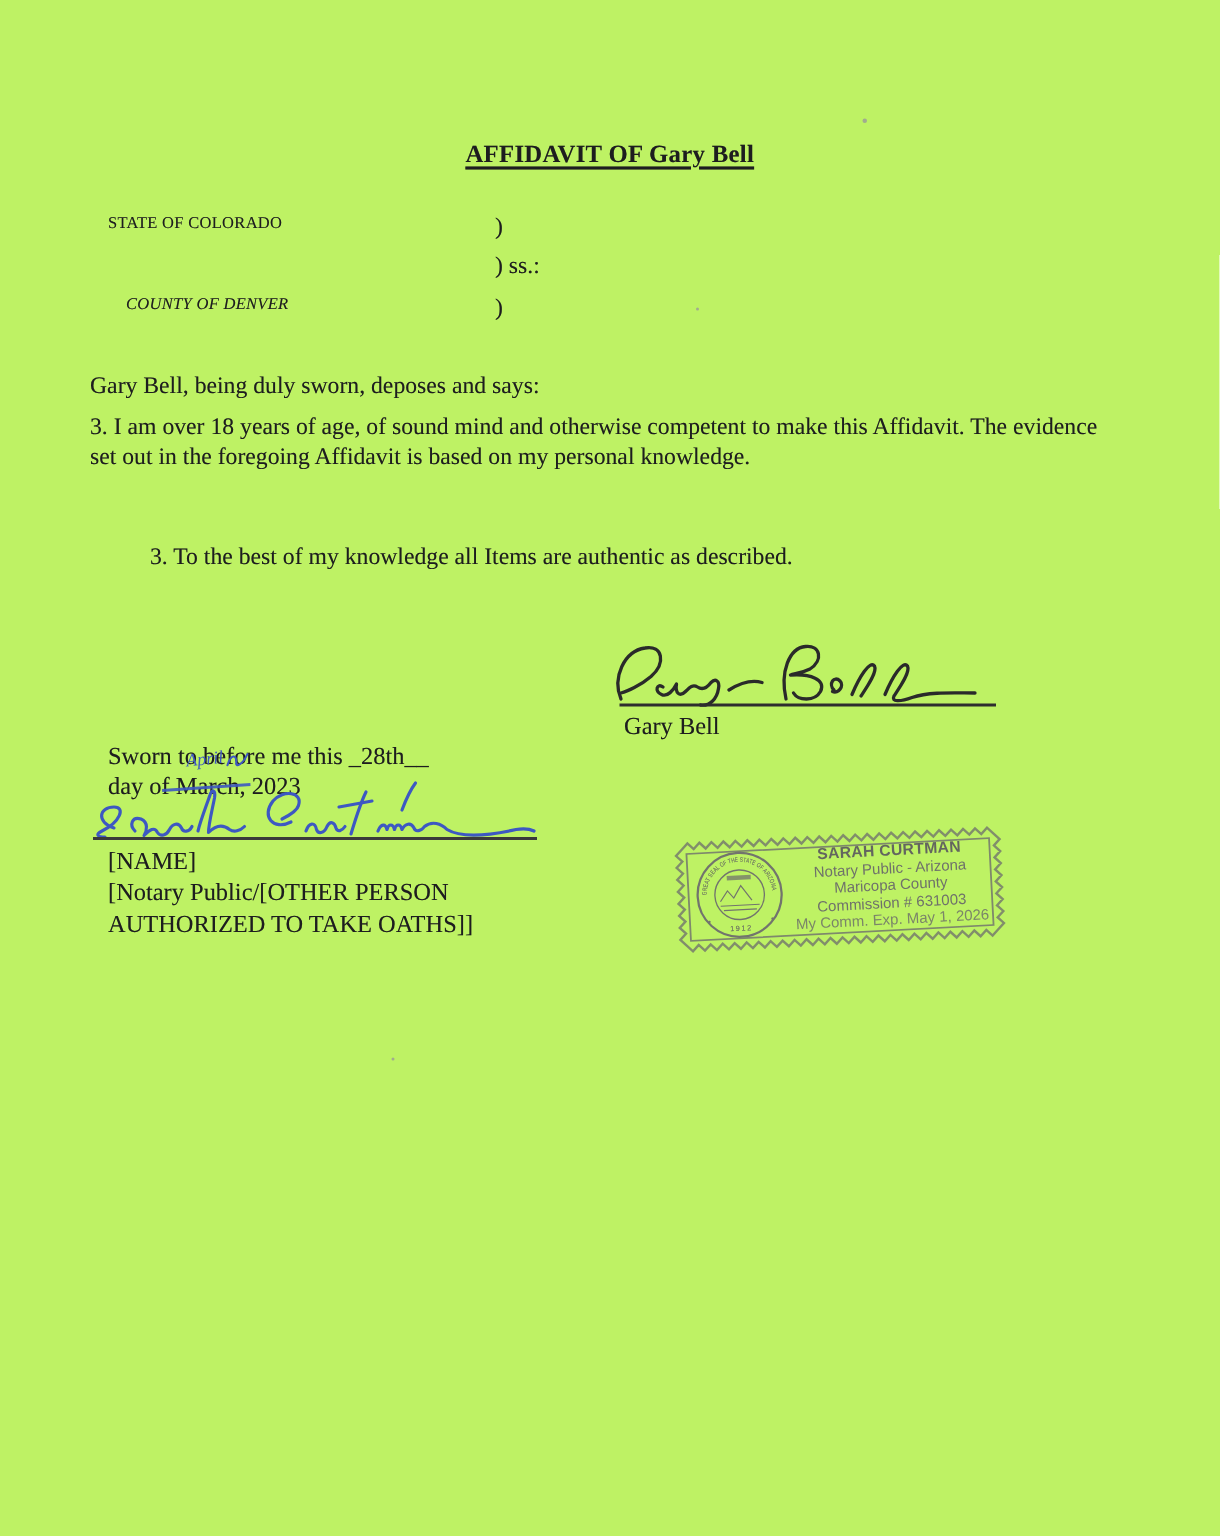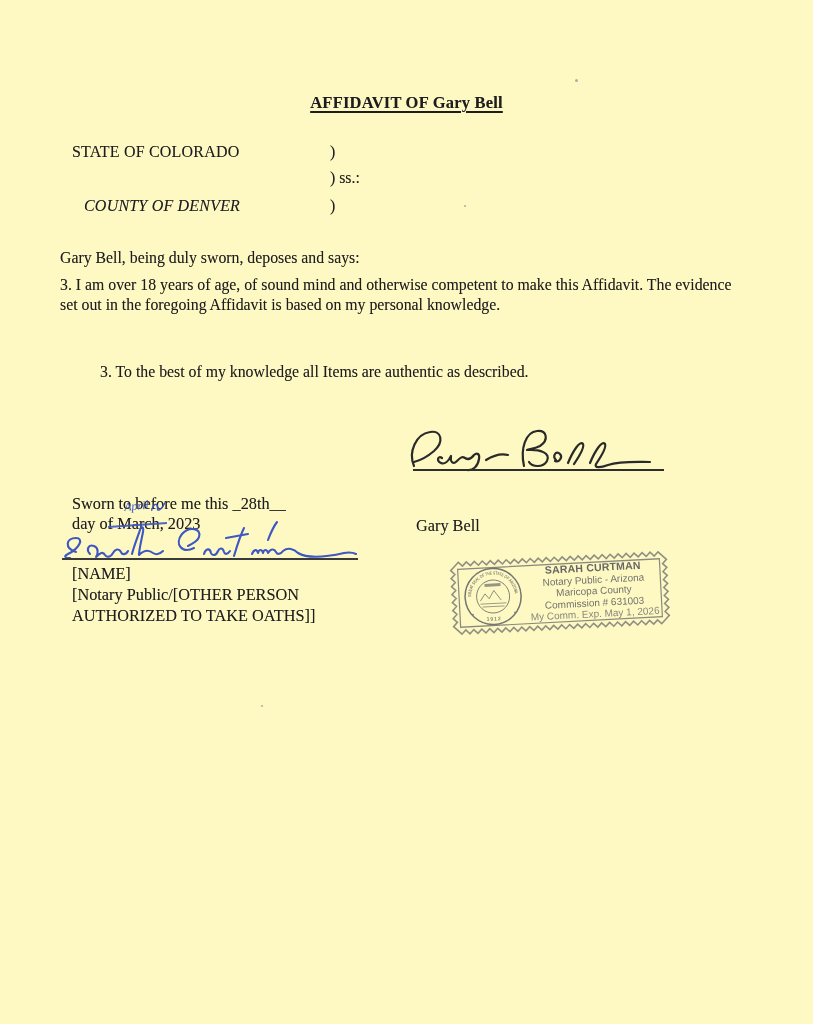--- a/index.html
+++ b/index.html
@@ -1,27 +1,27 @@
 <!DOCTYPE html>
 <html><head>
 <meta charset="utf-8">
 <style>
   html,body{margin:0;padding:0;background:#ffffff;}
   .page{
-    position:relative;width:813px;height:1024px;background:#fef9c3;
+    position:relative;width:813px;height:1024px;background:#bef264;
     font-family:"Liberation Serif",serif;color:#1d1d1f;overflow:hidden;
     text-shadow:0 0 .4px rgba(20,20,20,.35);
   }
   .abs{position:absolute;}
   .doc-title{
     left:0;right:0;top:93px;text-align:center;
     font-size:16.5px;font-weight:bold;letter-spacing:.2px;
   }
   .doc-title span{text-decoration:underline;text-underline-offset:3px;text-decoration-thickness:1.5px;}
-  .venue-label{font-size:16px;letter-spacing:.2px;}
+  .venue-label{font-size:11px;letter-spacing:.2px;}
   .venue-paren{font-size:15.8px;}
   .body-text{font-size:15.8px;line-height:20px;width:692px;left:60px;}
   .jurat-text{font-size:16.3px;line-height:20px;left:72px;}
   .sig-line{background:#2e2e2e;height:2px;}
   .printed-name{font-size:16.3px;}
   .struck{position:relative;text-align:right;}
   .struck::after{
     content:"";position:absolute;left:-9px;right:-3px;top:54%;
     border-top:2px solid #3d58c2;transform:rotate(-4deg);opacity:.9;
   }
@@ -71,21 +71,21 @@
       <path d="M10,40 C4,26 12,8 26,6 C38,4 40,16 30,25 C23,31 14,35 10,36"></path>
       <path d="M38,32 C34,29 32,35 37,37 C41,39 45,34 47,30 C46,36 49,39 53,35 C56,32 58,30 61,32 C64,34 67,33 70,29 C73,26 76,28 75,33 C74,40 69,45 63,44"></path>
       <path d="M82,34 C90,29 97,27 104,29"></path>
       <path d="M120,40 C116,22 122,6 133,5 C143,4 145,14 136,20 C130,23 125,23 123,24 C136,23 147,27 143,35 C139,42 128,41 125,36"></path>
       <path d="M152,34 C148,30 152,24 156,28 C159,31 155,37 151,35"></path>
       <path d="M164,37 C169,25 176,14 179,18 C181,22 174,32 170,38"></path>
       <path d="M186,37 C191,25 198,14 201,18 C203,22 196,32 192,38 C190,42 196,42 204,39 C216,35 232,36 246,36"></path>
     </g>
   </svg>
   <div class="abs sig-line" style="left:413px;top:469px;width:251px;"></div>
-  <div class="abs printed-name" style="left:416px;top:474px;margin-top:42px;">Gary Bell</div>
+  <div class="abs printed-name" style="left:416px;top:474px;">Gary Bell</div>
 
   <div class="abs jurat-text" style="top:494px;">Sworn to before me this _28th__</div>
   <div class="abs jurat-text" style="top:514px;">
     <span>day of</span>
     <span class="struck">March,</span>
     <span>2023</span>
   </div>
 
   <div class="abs handwritten" style="left:125px;top:500px;">
     <span>April</span>

